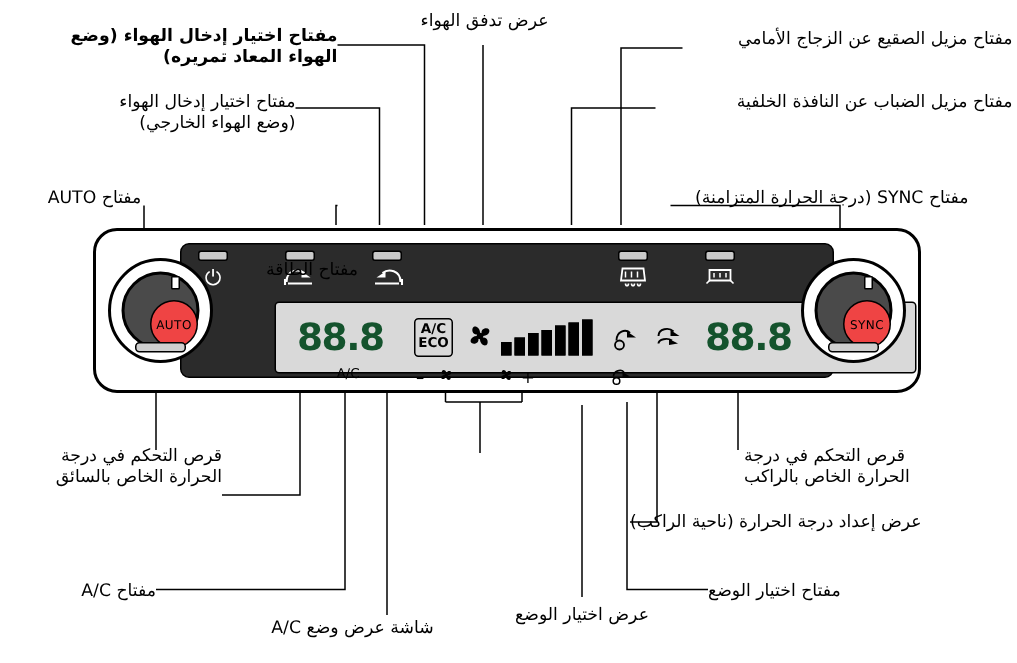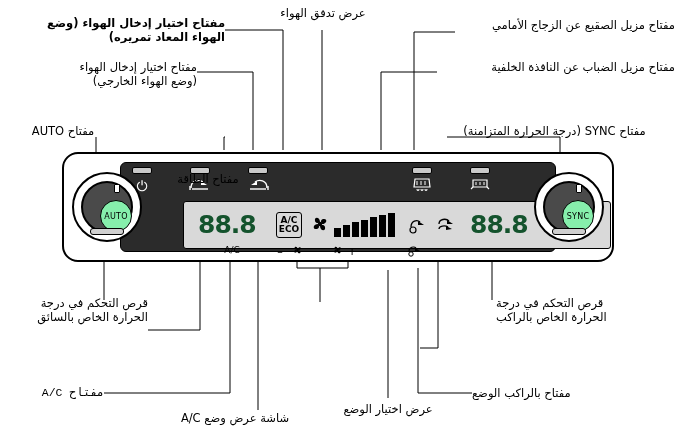--- a/index.html
+++ b/index.html
@@ -123,21 +123,21 @@
     border: 2px solid #000;
     background: #4a4a4a;
     box-sizing: border-box;
   }
   .dial .hub {
     position: absolute;
     left: 17px; top: 17px;
     width: 32px; height: 32px;
     border-radius: 50%;
     border: 1px solid #000;
-    background: #86efac;
+    background: #ef4444;
     box-sizing: border-box;
     font-size: 8px;
     text-align: center;
     line-height: 32px;
     letter-spacing: 0.3px;
     color: #000;
   }
   .dial .notch {
     position: absolute;
     left: 31px; top: 1px;
@@ -431,26 +431,27 @@
   <div class="lbl" style="left:165px; top:124px; width:86px;margin-top:48px;">مفتاح الطاقة</div>
 
   <div class="lbl" style="left:18px; top:124px; width:90px;">مفتاح AUTO</div>
 
   <div class="lbl" style="left:447px; top:124px; width:215px; text-align:center;">مفتاح SYNC (درجة الحرارة المتزامنة)</div>
 
   <div class="lbl" style="left:22px; top:296px; width:126px; text-align:right;">قرص التحكم في درجة
 الحرارة الخاص بالسائق</div>
 
 
-  <div class="lbl" style="left:22px; top:386px; width:82px; text-align:right;font-family:Liberation Mono, monospace;">مفتاح A/C</div>
+  <div class="lbl" style="left:22px; top:386px; width:82px; text-align:right;">مفتاح A/C</div>
 
   <div class="lbl" style="left:168px; top:411px; width:134px;">شاشة عرض وضع A/C</div>
 
 
   <div class="lbl" style="left:330px; top:402px; width:116px;">عرض اختيار الوضع</div>
 
-  <div class="lbl" style="left:472px; top:386px; width:112px; text-align:left;">مفتاح بالراكب الوضع</div>
-
+  <div class="lbl" style="left:472px; top:386px; width:112px; text-align:left;">مفتاح اختيار الوضع</div>
+
+  <div class="lbl" style="left:420px; top:340px; width:240px; text-align:left;">عرض إعداد درجة الحرارة (ناحية الراكب)</div>
 
   <div class="lbl" style="left:496px; top:296px; width:138px; text-align:left;">قرص التحكم في درجة
 الحرارة الخاص بالراكب</div>
 
 </div>
 
 </body></html>

